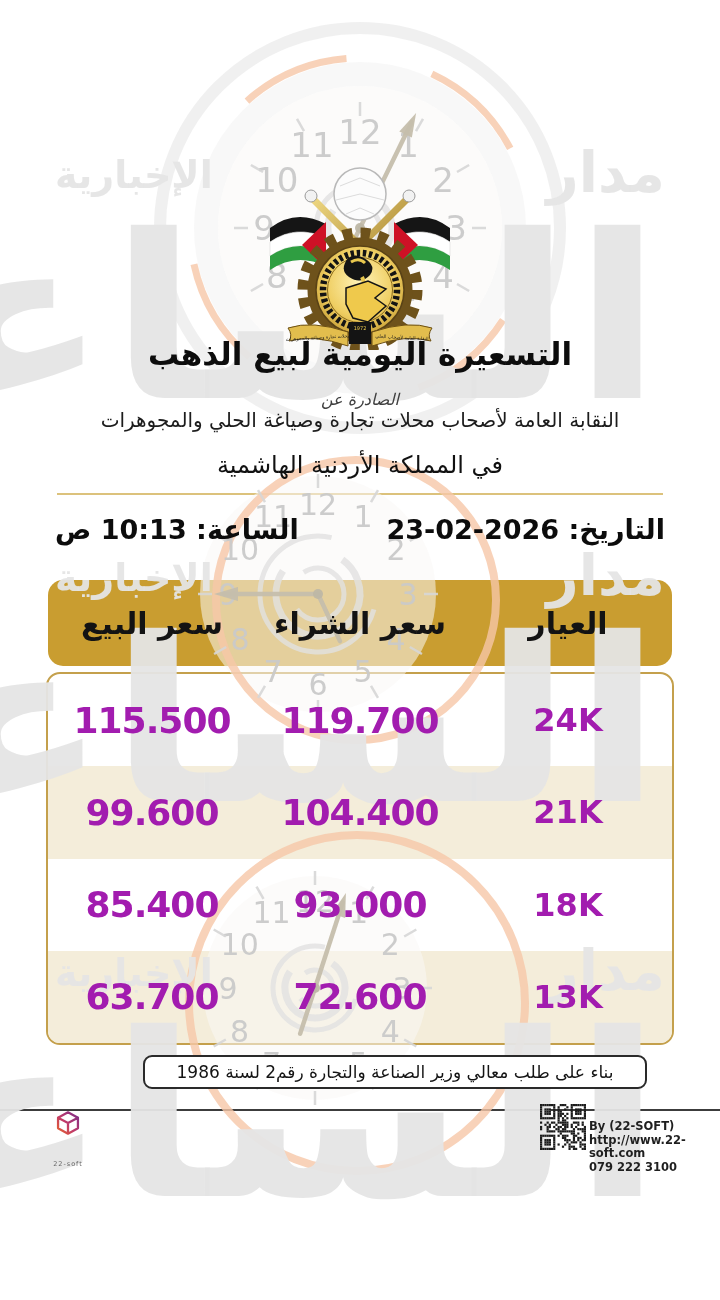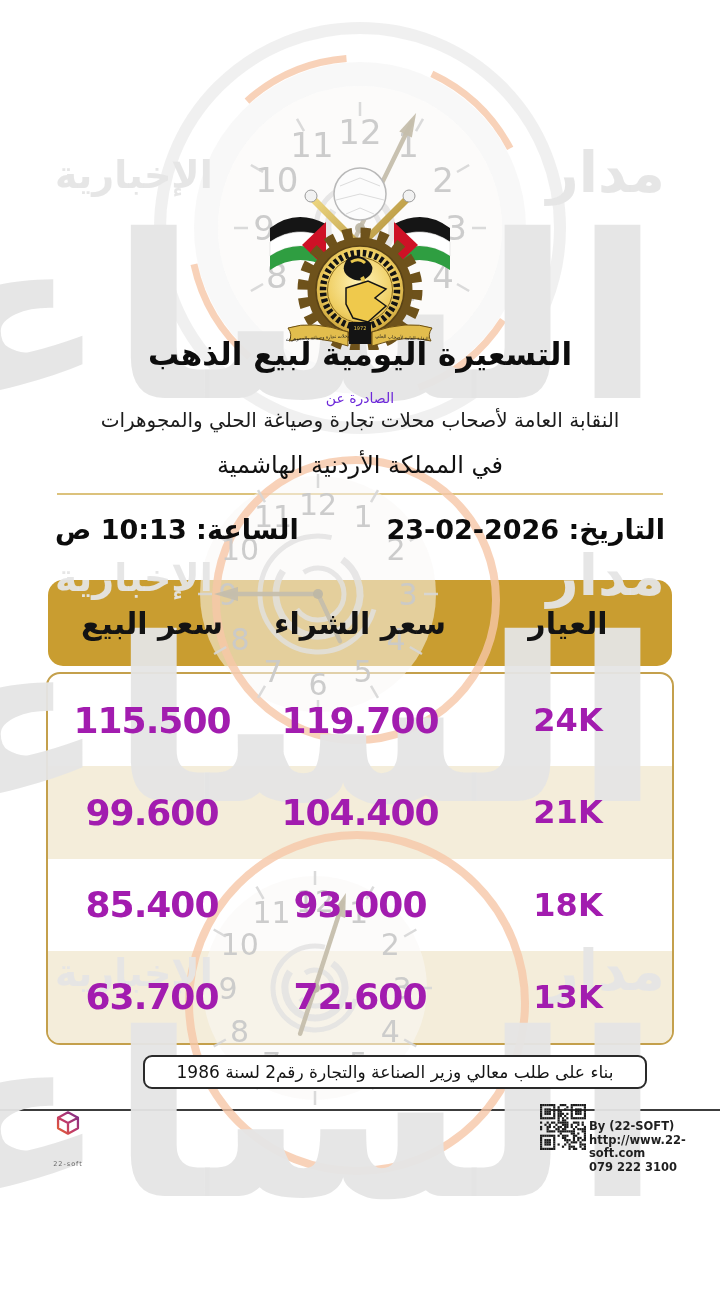--- a/index.html
+++ b/index.html
@@ -7,21 +7,21 @@
     position:relative;width:720px;height:1300px;margin:0 auto;background:#fff;
     overflow:hidden;font-family:"DejaVu Sans",sans-serif;direction:rtl;color:#141414;
   }
   .abs{position:absolute;}
   .z{position:relative;z-index:10;}
   .center{left:0;width:100%;text-align:center;}
   .num{direction:ltr;unicode-bidi:isolate;}
 
   
   .title{top:336px;font-size:31px;font-weight:bold;color:#0d0d0d;}
-  .issued1{top:390px;font-size:14px;color:#6d28d9;}
+  .issued1{top:390px;font-size:16px;color:#404040;font-style:italic;}
   .issued2{top:408px;font-size:20px;color:#1c1c1c;}
   .country{top:451px;font-size:24px;color:#111;}
   .gold-rule{top:493px;left:57px;width:606px;height:2px;background:var(--divider-gold,#DCC27C);}
 
   
   .dateline{top:514px;left:0;width:100%;display:flex;justify-content:space-between;
     padding:0 55px;box-sizing:border-box;font-size:27px;font-weight:bold;color:#0c0c0c;}
 
   
   .thead{top:580px;left:48px;width:624px;height:86px;background:var(--gold-header,#C99D30);

